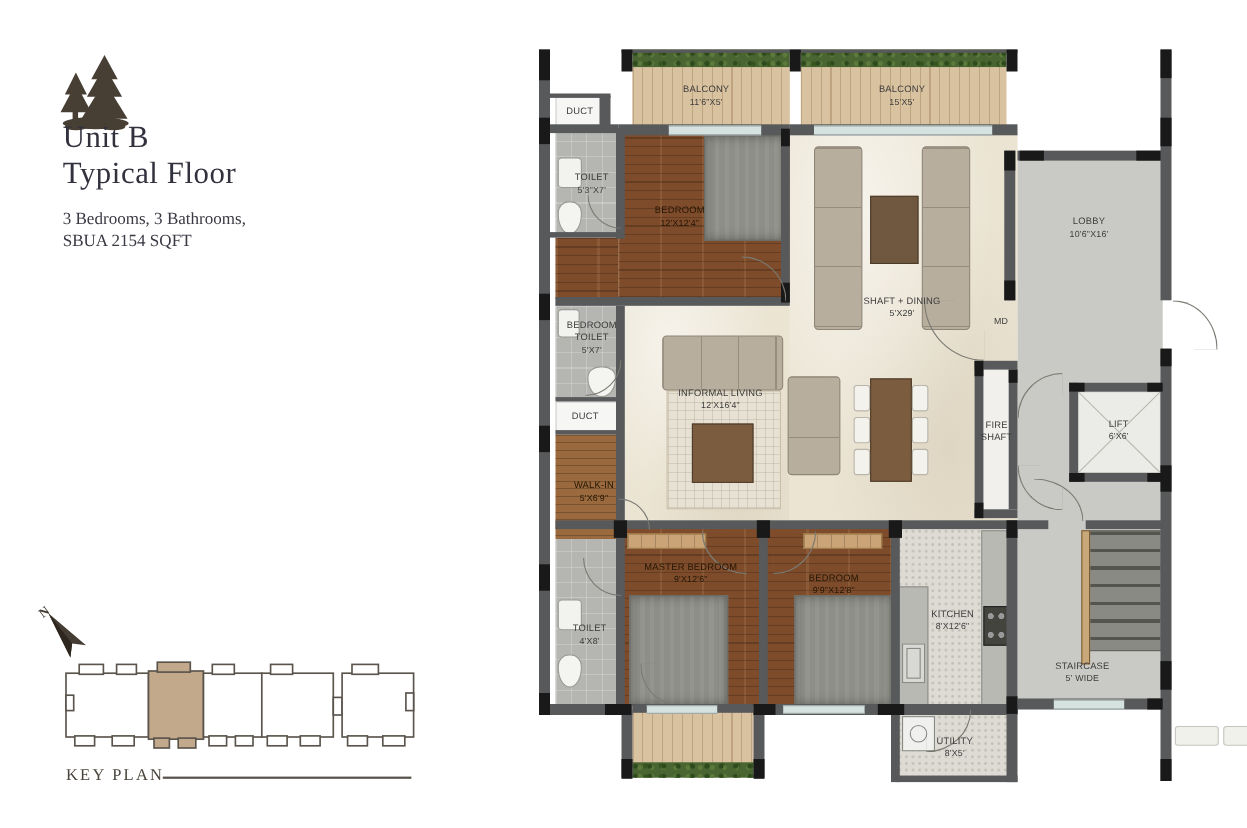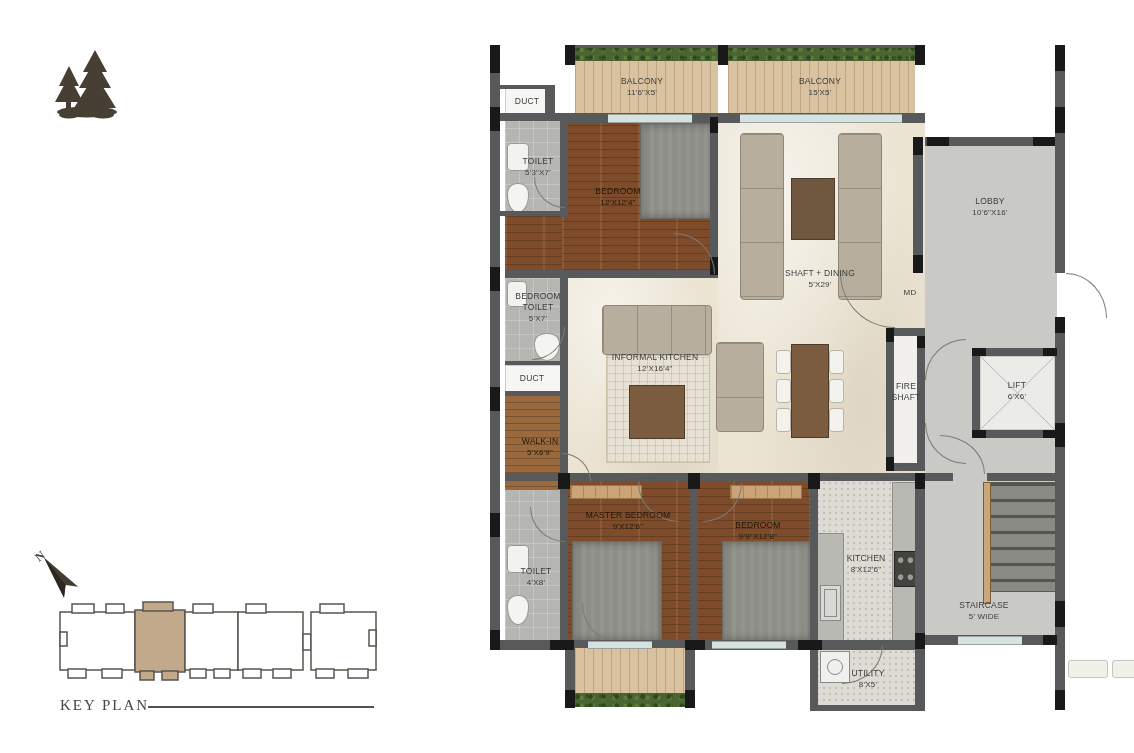--- a/index.html
+++ b/index.html
@@ -104,20 +104,28 @@
       <rect x="37" y="56" width="6" height="8"></rect>
       <polygon points="14,16 24,36 4,36"></polygon>
       <polygon points="14,26 28,52 0,52"></polygon>
       <rect x="11" y="50" width="5" height="9"></rect>
       <ellipse cx="32" cy="62" rx="30" ry="5.5"></ellipse>
       <ellipse cx="14" cy="65" rx="10" ry="3.5"></ellipse>
       <ellipse cx="48" cy="65" rx="11" ry="3.5"></ellipse>
     </g>
   </svg>
 
+  <div class="title">
+    <span>Unit B</span><br>
+    <span>Typical Floor</span>
+  </div>
+  <div class="subtitle">
+    <span>3 Bedrooms, 3 Bathrooms,</span><br>
+    <span>SBUA 2154 SQFT</span>
+  </div>
 
   <svg class="north" viewBox="0 0 56 60">
     <g transform="rotate(-38 26 32)">
       <polygon points="26,6 35,50 26,41 17,50" fill="#453c33"></polygon>
       <polygon points="26,6 26,41 17,50" fill="#2e2720"></polygon>
     </g>
     <text x="2" y="13" font-family="Liberation Serif, serif" font-size="12" font-weight="bold" fill="#453c33" transform="rotate(-38 8 10)">N</text>
   </svg>
 
   <svg class="keyplan" viewBox="0 0 320 96">
@@ -361,21 +369,21 @@
       </div>
     <div class="lbl" style="left:48px;top:262px">
       <span>BEDROOM</span>
         <span>TOILET</span>
       <span class="dim">5'X7'</span>
       </div>
     <div class="lbl" style="left:42px;top:333px">
       <span>DUCT</span>
       </div>
     <div class="lbl" style="left:165px;top:318px">
-      <span>INFORMAL KITCHEN</span>
+      <span>INFORMAL LIVING</span>
         <span class="dim">12'X16'4"</span>
       </div>
     <div class="lbl on-wood" style="left:50px;top:402px">
       <span>WALK-IN</span>
         <span class="dim">5'X6'9"</span>
       </div>
     <div class="lbl" style="left:416px;top:347px">
       <span>FIRE</span>
         <span>SHAFT</span>
       </div>

